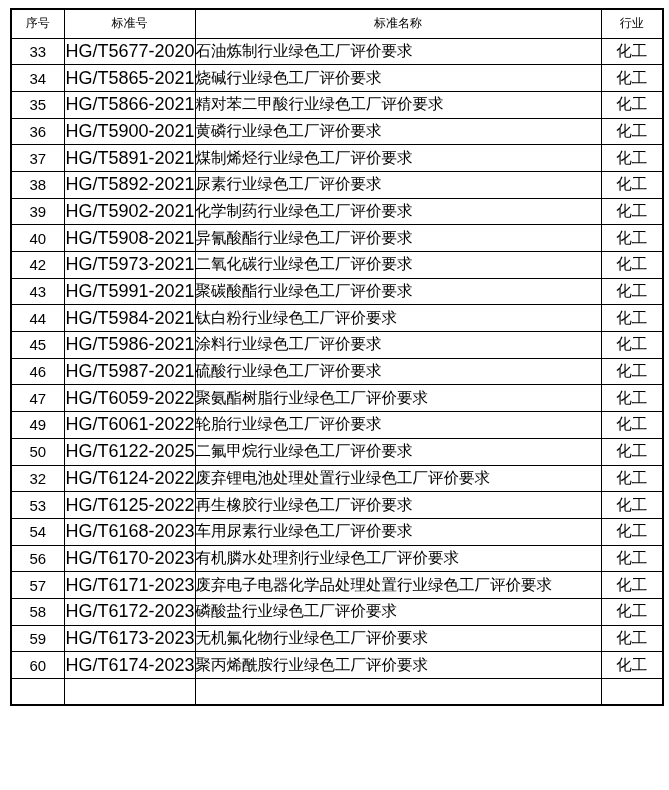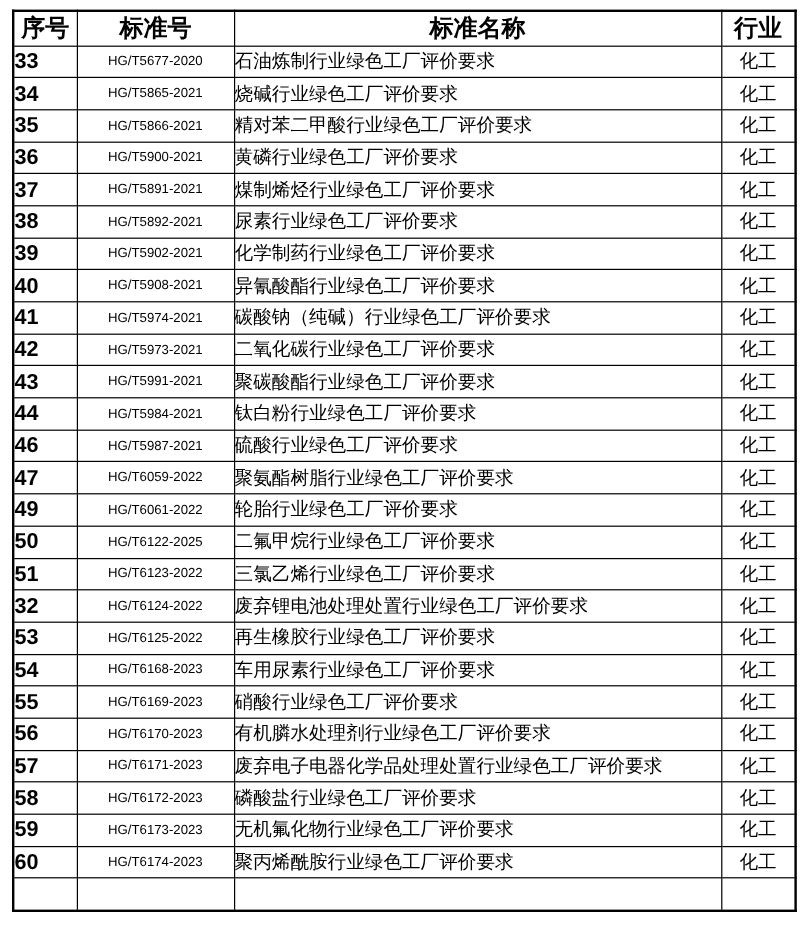--- a/index.html
+++ b/index.html
@@ -29,34 +29,34 @@
     vertical-align: middle;
     overflow: hidden;
     white-space: nowrap;
     box-sizing: border-box;
     padding: 0;
   }
   table.std-table thead tr {
     height: 29px;
   }
   table.std-table thead th {
-    font-weight: bold;
-    font-size: 20px;
+    font-weight: normal;
+    font-size: 12px;
     text-align: center;
   }
   table.std-table tbody tr {
     height: 26.7px;
   }
   td.c-seq {
+    text-align: center;
+    font-size: 15px;
+  }
+  td.c-std {
+    text-align: right;
     font-size: 18px;
-    font-weight: bold;
-  }
-  td.c-std {
-    text-align: center;
-    font-size: 11px;
   }
   td.c-name {
     text-align: left;
     font-size: 15.5px;
     padding-left: 8px;
     padding-right: 4px;
     margin-left: 12px;
   }
   td.c-ind {
     text-align: center;
@@ -129,44 +129,44 @@
         <td class="c-name">化学制药行业绿色工厂评价要求</td>
         <td class="c-ind">化工</td>
       </tr>
         <tr>
         <td class="c-seq">40</td>
         <td class="c-std">HG/T5908-2021</td>
         <td class="c-name">异氰酸酯行业绿色工厂评价要求</td>
         <td class="c-ind">化工</td>
       </tr>
         <tr>
-        <td class="c-seq">41</td>
-        <td class="c-std">HG/T5974-2021</td>
-        <td class="c-name">碳酸钠（纯碱）行业绿色工厂评价要求</td>
-        <td class="c-ind">化工</td>
-      </tr>
-        <tr>
         <td class="c-seq">42</td>
         <td class="c-std">HG/T5973-2021</td>
         <td class="c-name">二氧化碳行业绿色工厂评价要求</td>
         <td class="c-ind">化工</td>
       </tr>
         <tr>
         <td class="c-seq">43</td>
         <td class="c-std">HG/T5991-2021</td>
         <td class="c-name">聚碳酸酯行业绿色工厂评价要求</td>
         <td class="c-ind">化工</td>
       </tr>
         <tr>
         <td class="c-seq">44</td>
         <td class="c-std">HG/T5984-2021</td>
         <td class="c-name">钛白粉行业绿色工厂评价要求</td>
         <td class="c-ind">化工</td>
       </tr>
         <tr>
+        <td class="c-seq">45</td>
+        <td class="c-std">HG/T5986-2021</td>
+        <td class="c-name">涂料行业绿色工厂评价要求</td>
+        <td class="c-ind">化工</td>
+      </tr>
+        <tr>
         <td class="c-seq">46</td>
         <td class="c-std">HG/T5987-2021</td>
         <td class="c-name">硫酸行业绿色工厂评价要求</td>
         <td class="c-ind">化工</td>
       </tr>
         <tr>
         <td class="c-seq">47</td>
         <td class="c-std">HG/T6059-2022</td>
         <td class="c-name">聚氨酯树脂行业绿色工厂评价要求</td>
         <td class="c-ind">化工</td>
@@ -177,47 +177,35 @@
         <td class="c-name">轮胎行业绿色工厂评价要求</td>
         <td class="c-ind">化工</td>
       </tr>
         <tr>
         <td class="c-seq">50</td>
         <td class="c-std">HG/T6122-2025</td>
         <td class="c-name">二氟甲烷行业绿色工厂评价要求</td>
         <td class="c-ind">化工</td>
       </tr>
         <tr>
-        <td class="c-seq">51</td>
-        <td class="c-std">HG/T6123-2022</td>
-        <td class="c-name">三氯乙烯行业绿色工厂评价要求</td>
-        <td class="c-ind">化工</td>
-      </tr>
-        <tr>
         <td class="c-seq">32</td>
         <td class="c-std">HG/T6124-2022</td>
         <td class="c-name">废弃锂电池处理处置行业绿色工厂评价要求</td>
         <td class="c-ind">化工</td>
       </tr>
         <tr>
         <td class="c-seq">53</td>
         <td class="c-std">HG/T6125-2022</td>
         <td class="c-name">再生橡胶行业绿色工厂评价要求</td>
         <td class="c-ind">化工</td>
       </tr>
         <tr>
         <td class="c-seq">54</td>
         <td class="c-std">HG/T6168-2023</td>
         <td class="c-name">车用尿素行业绿色工厂评价要求</td>
-        <td class="c-ind">化工</td>
-      </tr>
-        <tr>
-        <td class="c-seq">55</td>
-        <td class="c-std">HG/T6169-2023</td>
-        <td class="c-name">硝酸行业绿色工厂评价要求</td>
         <td class="c-ind">化工</td>
       </tr>
         <tr>
         <td class="c-seq">56</td>
         <td class="c-std">HG/T6170-2023</td>
         <td class="c-name">有机膦水处理剂行业绿色工厂评价要求</td>
         <td class="c-ind">化工</td>
       </tr>
         <tr>
         <td class="c-seq">57</td>

